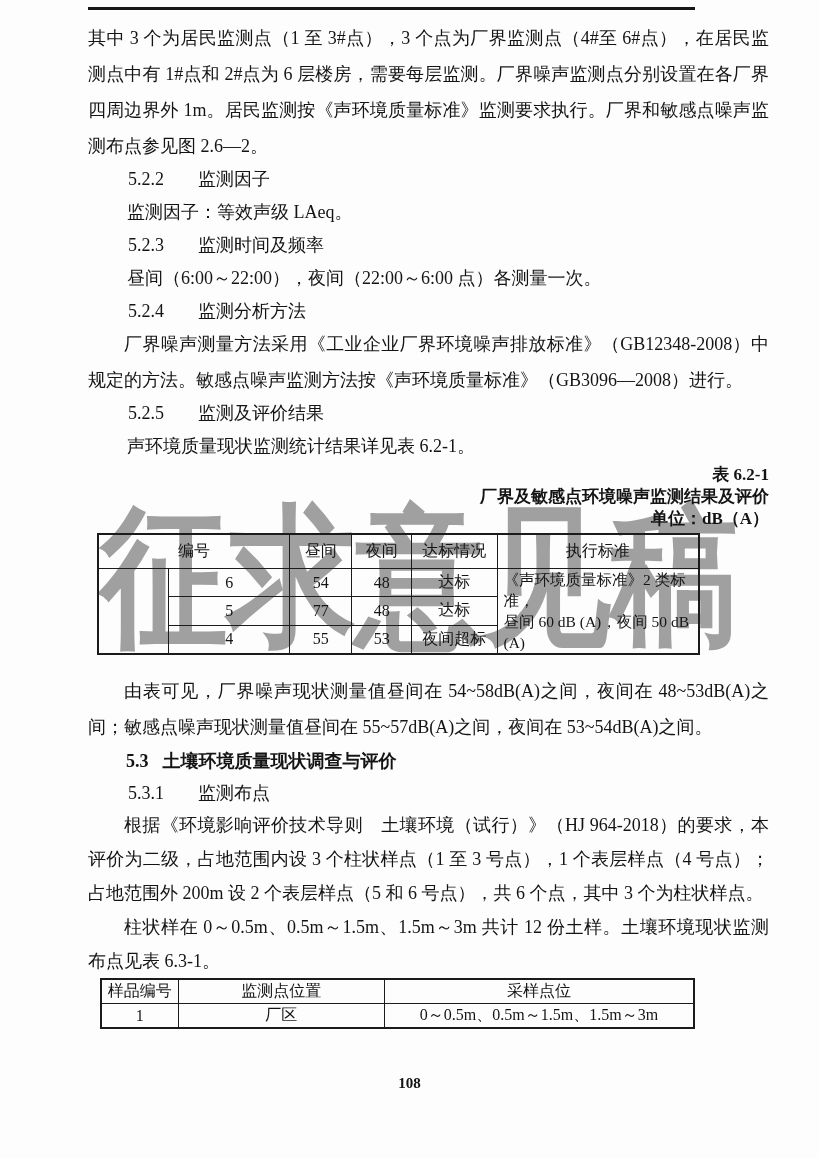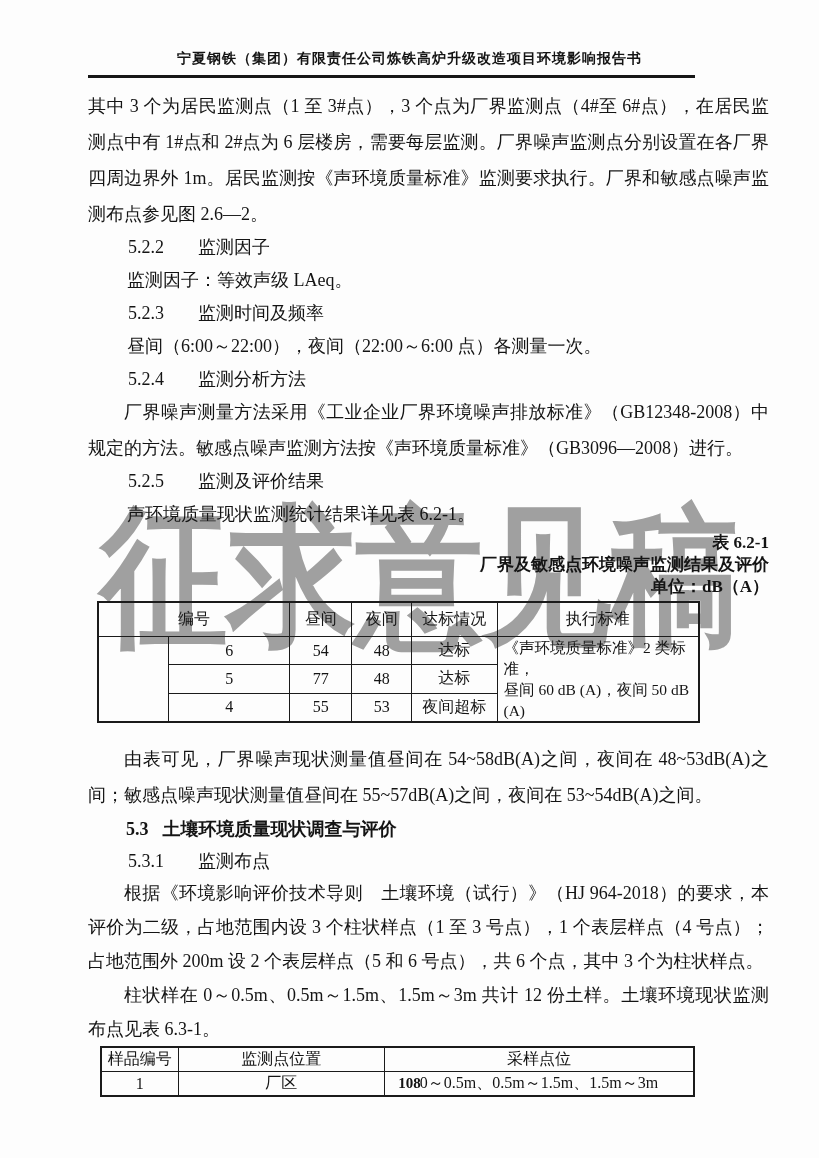--- a/index.html
+++ b/index.html
@@ -51,21 +51,20 @@
     font-size:15px;font-weight:700;z-index:1;margin-top:33px;}
 </style>
 </head>
 <body>
 
 <div class="page">
 
   <div class="watermark">征求意见稿</div>
 
   <div class="layer">
-    <div class="doc-header">宁夏钢铁（集团）有限责任公司炼铁高炉升级改造项目环境影响报告书</div>
     <div class="header-rule"></div>
 
     <div class="content">
 
       <p class="para flush">其中 3 个为居民监测点（1 至 3#点），3 个点为厂界监测点（4#至 6#点），在居民监测点中有 1#点和 2#点为 6 层楼房，需要每层监测。厂界噪声监测点分别设置在各厂界四周边界外 1m。居民监测按《声环境质量标准》监测要求执行。厂界和敏感点噪声监测布点参见图 2.6—2。</p>
 
       <div class="subhead">
         <span>5.2.2</span><span class="gap"></span><span>监测因子</span>
       </div>
       <p class="oneline">监测因子：等效声级 LAeq。</p>

